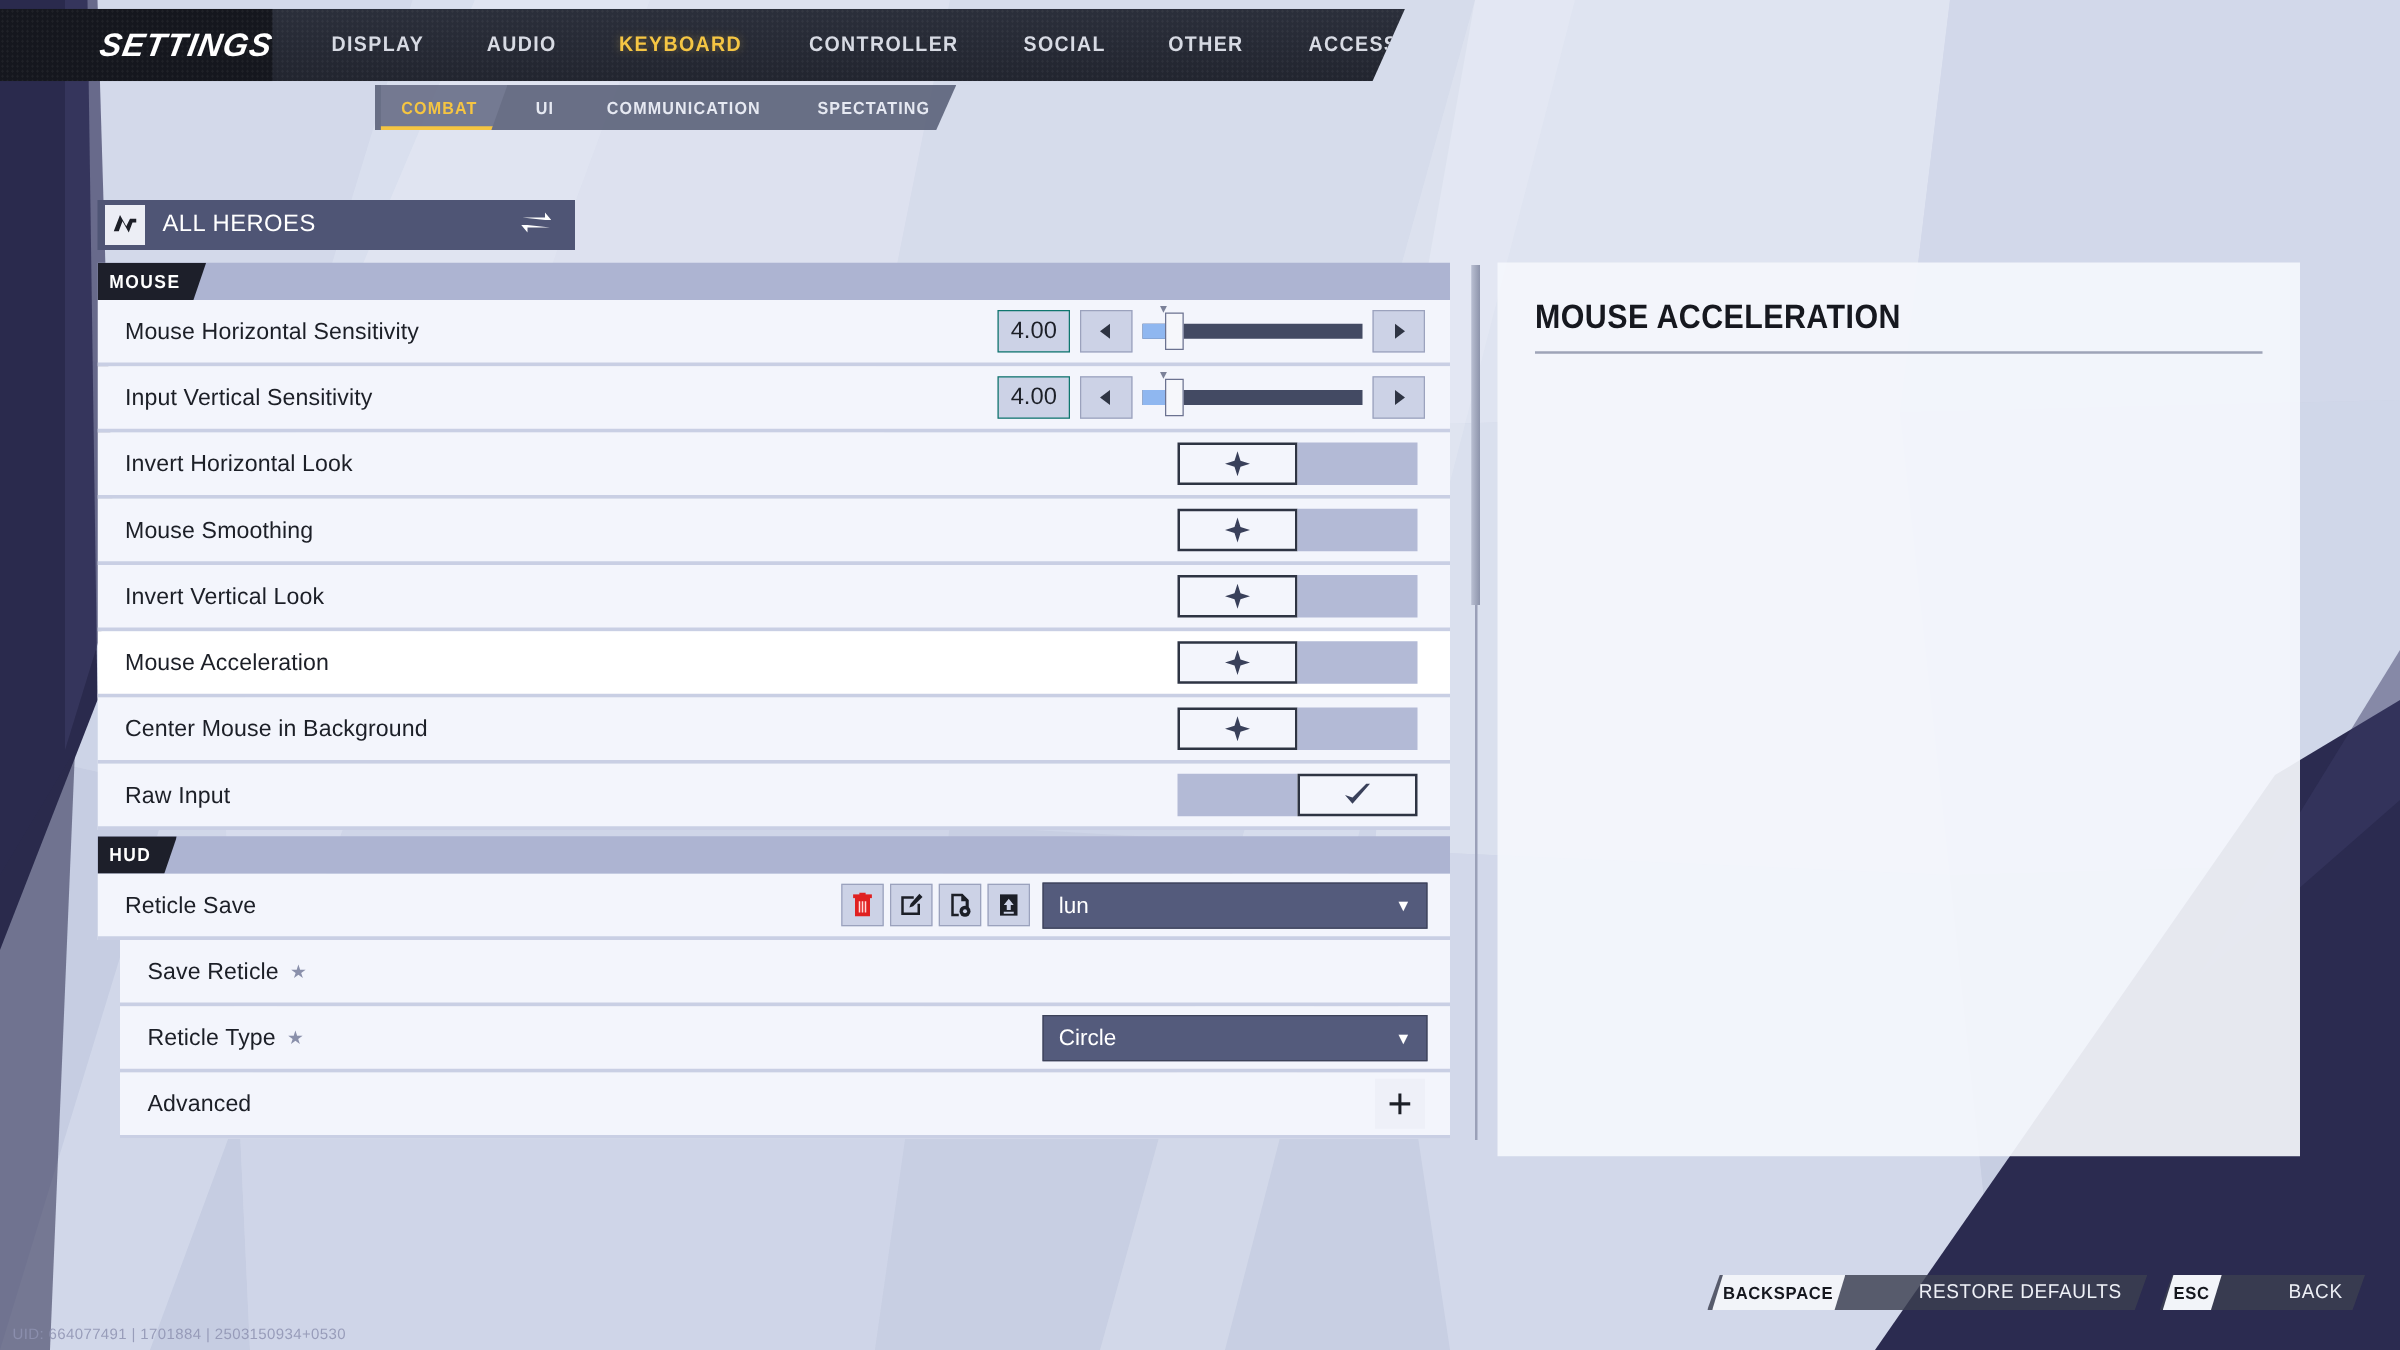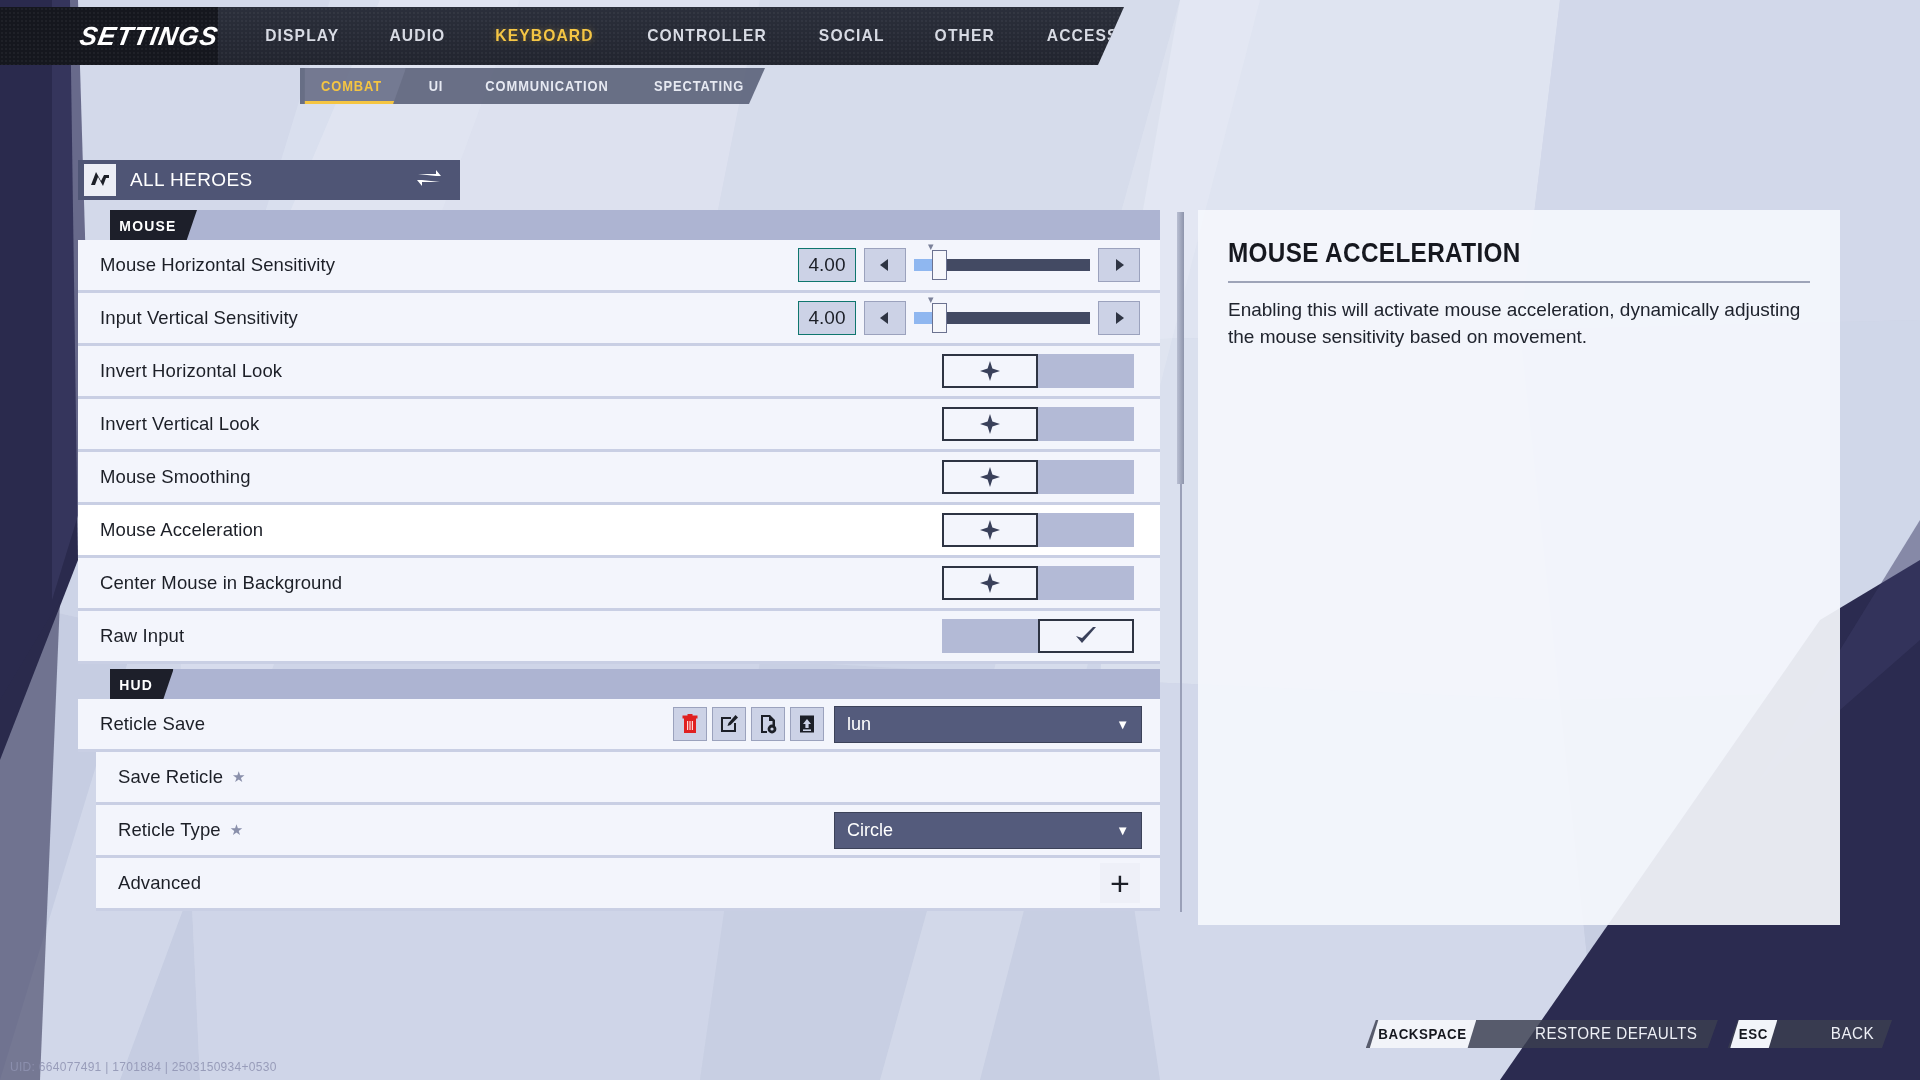--- a/index.html
+++ b/index.html
@@ -76,21 +76,21 @@
   }
   #hero-swap { margin-left: auto; margin-right: 18px; }
 
   
   #settings-panel {
     position: absolute; left: 78px; top: 210px; width: 1082px; height: 710px;
     z-index: 10; overflow: hidden;
   }
   .section-header {
     position: relative; height: 30px; background: #adb4d2; width: 100%;
-    display: flex; align-items: center; margin-left: 32px;
+    display: flex; align-items: center;
   }
   .section-tag {
     height: 30px; background: #1d1f2a; color: #fff;
     font-size: 15px; font-weight: bold; letter-spacing: 1.3px;
     display: flex; align-items: center; padding: 0 14px 0 10px;
     clip-path: polygon(0 0, 100% 0, calc(100% - 11px) 100%, 0 100%);
     padding-right: 22px; transform: scaleX(.93); transform-origin: left;
   }
   .row {
     position: relative; height: 53px; background: #f3f5fc;
@@ -369,35 +369,35 @@
           <svg width="22" height="22" viewBox="0 0 22 22">
               <path d="M11 1 L13.4 8.6 L21 11 L13.4 13.4 L11 21 L8.6 13.4 L1 11 L8.6 8.6 Z" fill="#39405a"></path>
             </svg>
         </div>
         <div class="toggle-half off"></div>
       </div>
     </div>
   </div>
 
   <div class="row">
-    <div class="row-label">Invert Vertical Look</div>
+    <div class="row-label">Mouse Smoothing</div>
     <div class="row-ctrl">
       <div class="toggle">
         <div class="toggle-half on">
           <svg width="22" height="22" viewBox="0 0 22 22">
               <path d="M11 1 L13.4 8.6 L21 11 L13.4 13.4 L11 21 L8.6 13.4 L1 11 L8.6 8.6 Z" fill="#39405a"></path>
             </svg>
         </div>
         <div class="toggle-half off"></div>
       </div>
     </div>
   </div>
 
   <div class="row">
-    <div class="row-label">Mouse Smoothing</div>
+    <div class="row-label">Invert Vertical Look</div>
     <div class="row-ctrl">
       <div class="toggle">
         <div class="toggle-half on">
           <svg width="22" height="22" viewBox="0 0 22 22">
               <path d="M11 1 L13.4 8.6 L21 11 L13.4 13.4 L11 21 L8.6 13.4 L1 11 L8.6 8.6 Z" fill="#39405a"></path>
             </svg>
         </div>
         <div class="toggle-half off"></div>
       </div>
     </div>
@@ -518,21 +518,20 @@
 </div>
 
 <div id="scrollbar">
   <div id="scroll-rail"></div>
   <div id="scroll-thumb"></div>
 </div>
 
 <div id="info-panel">
   <div id="info-title">MOUSE ACCELERATION</div>
   <div id="info-rule"></div>
-  <div id="info-body">Enabling this will activate mouse acceleration, dynamically adjusting the mouse sensitivity based on movement.</div>
 </div>
 
 <div id="bottom-hints">
   <div class="hint">
     <div class="hint-key">BACKSPACE</div>
     <div class="hint-label">RESTORE DEFAULTS</div>
   </div>
   <div class="hint">
     <div class="hint-key">ESC</div>
     <div class="hint-label">BACK</div>

